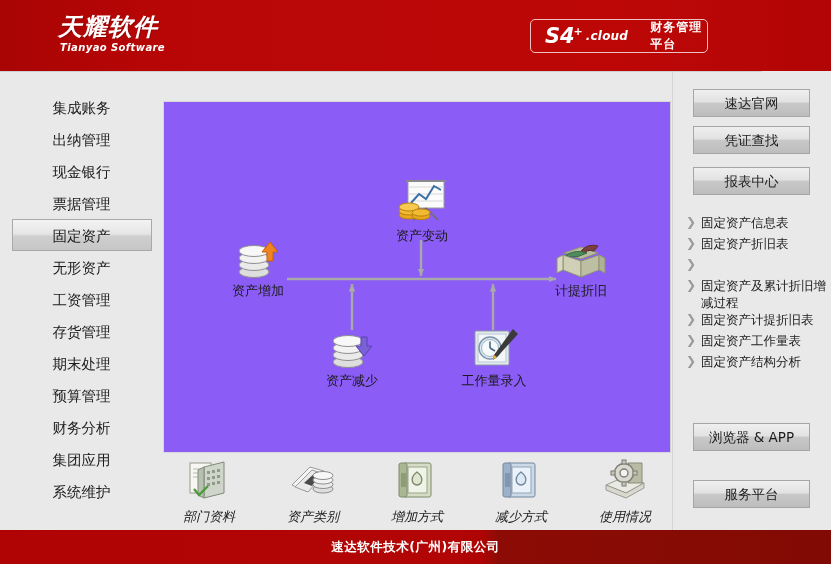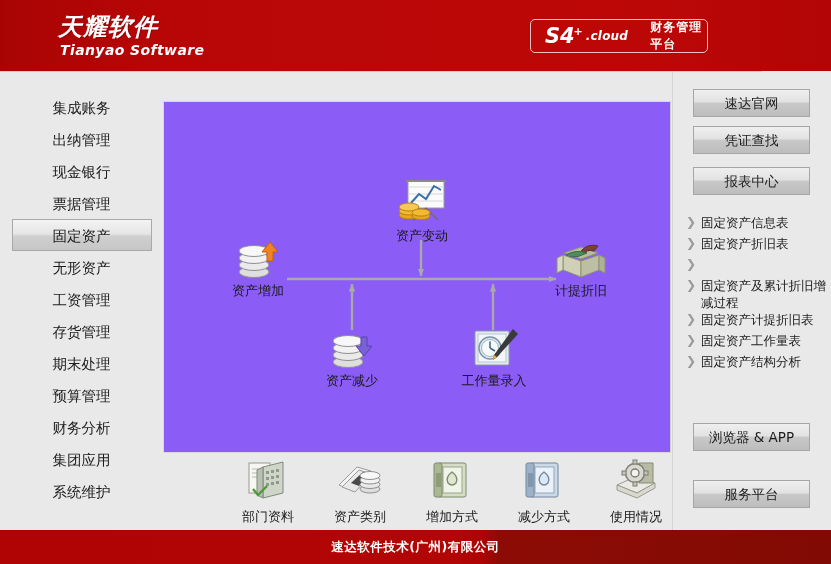--- a/index.html
+++ b/index.html
@@ -29,21 +29,21 @@
   }
   .logo-cn {
     font-family: "DejaVu Sans", sans-serif;
     font-size: 24px; font-weight: bold; font-style: italic;
     letter-spacing: 1px; line-height: 28px;
     white-space: nowrap;
     text-shadow: 1px 1px 0 rgba(0,0,0,.18);
   }
   .logo-en {
     font-family: "DejaVu Sans", sans-serif;
-    font-size: 14px; font-weight: bold; font-style: italic;
+    font-size: 10px; font-weight: bold; font-style: italic;
     letter-spacing: .4px; margin-top: 1px; margin-left: 2px;
     white-space: nowrap;
   }
   .brand-box {
     position: absolute; left: 530px; top: 19px;
     width: 178px; height: 34px;
     border: 1px solid rgba(255,255,255,.75);
     border-radius: 5px;
     display: flex; align-items: center;
   }
@@ -110,23 +110,23 @@
 
   .node { position: absolute; text-align: center; }
   .node .ico { display: block; margin: 0 auto; }
   .node .cap {
     font-size: 13px; color: #1b1b1b; white-space: nowrap;
     font-family: "DejaVu Sans", sans-serif; margin-top: 2px;
   }
 
   
   .bottom-strip {
-    position: absolute; left: 174px; top: 387px;
+    position: absolute; left: 163px; top: 387px;
     width: 508px; height: 66px;
-    display: flex; align-items: flex-start; justify-content: flex-end;
+    display: flex; align-items: flex-start; justify-content: space-between; font-style: italic;
   }
   .strip-item { width: 92px; text-align: center; cursor: pointer; }
   .strip-item .cap {
     display: block; font-size: 13px; color: #1b1b1b; margin-top: 3px;
     font-family: "DejaVu Sans", sans-serif; white-space: nowrap;
   }
 
   
   .right-rail {
     position: absolute; left: 672px; top: 0;

